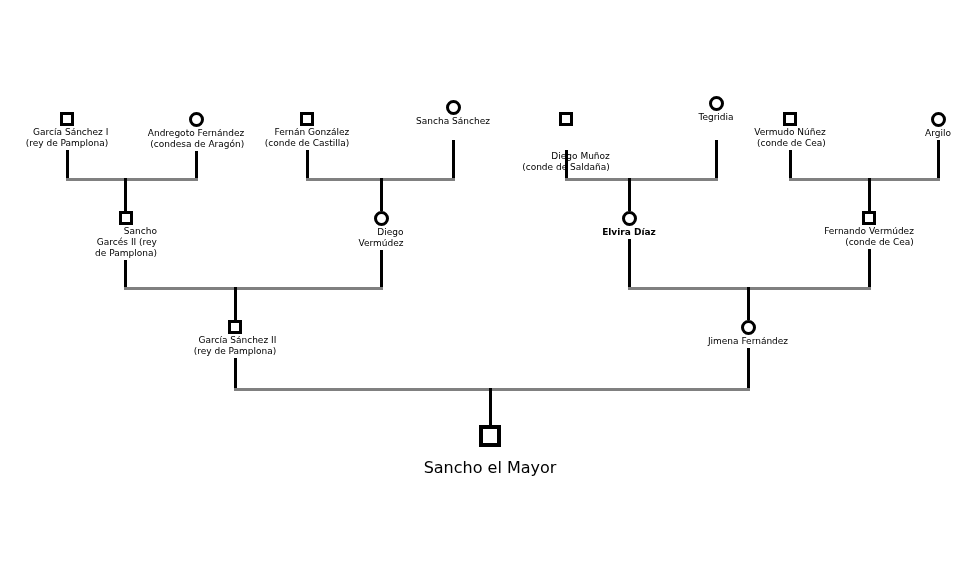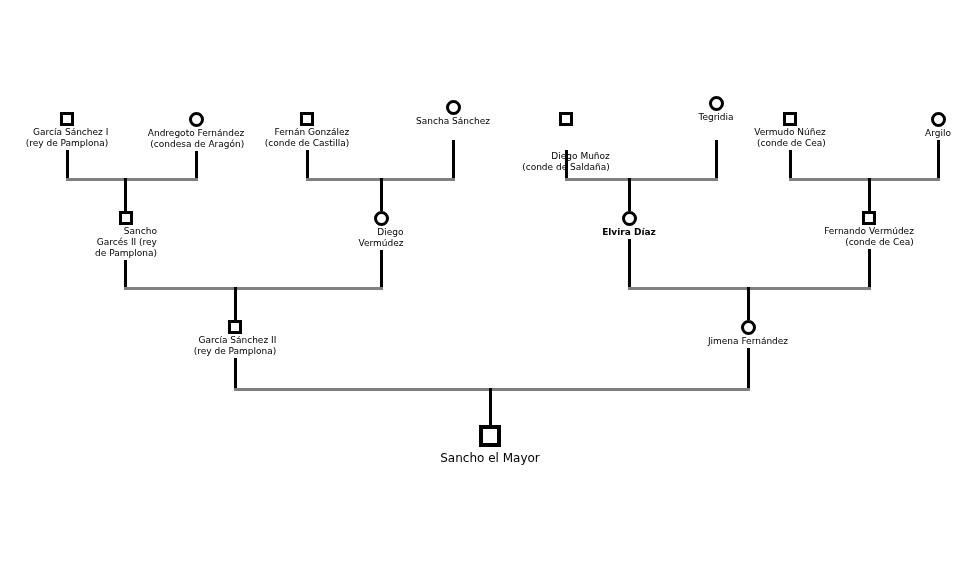--- a/index.html
+++ b/index.html
@@ -61,23 +61,23 @@
   }
   .label {
     margin-top: 1px;
     font-size: 9px;
     line-height: 11px;
     color: #000000;
     text-align: center;
     white-space: nowrap;
   }
   .label.big {
-    font-size: 12px;
+    font-size: 16px;
     line-height: 15px;
-    margin-top: 4px;
+    margin-top: 13px;
   }
   .label .ln {
     display: block;
     text-align: right;
   }
 </style>
 </head>
 <body>
 
 <div id="chart">

